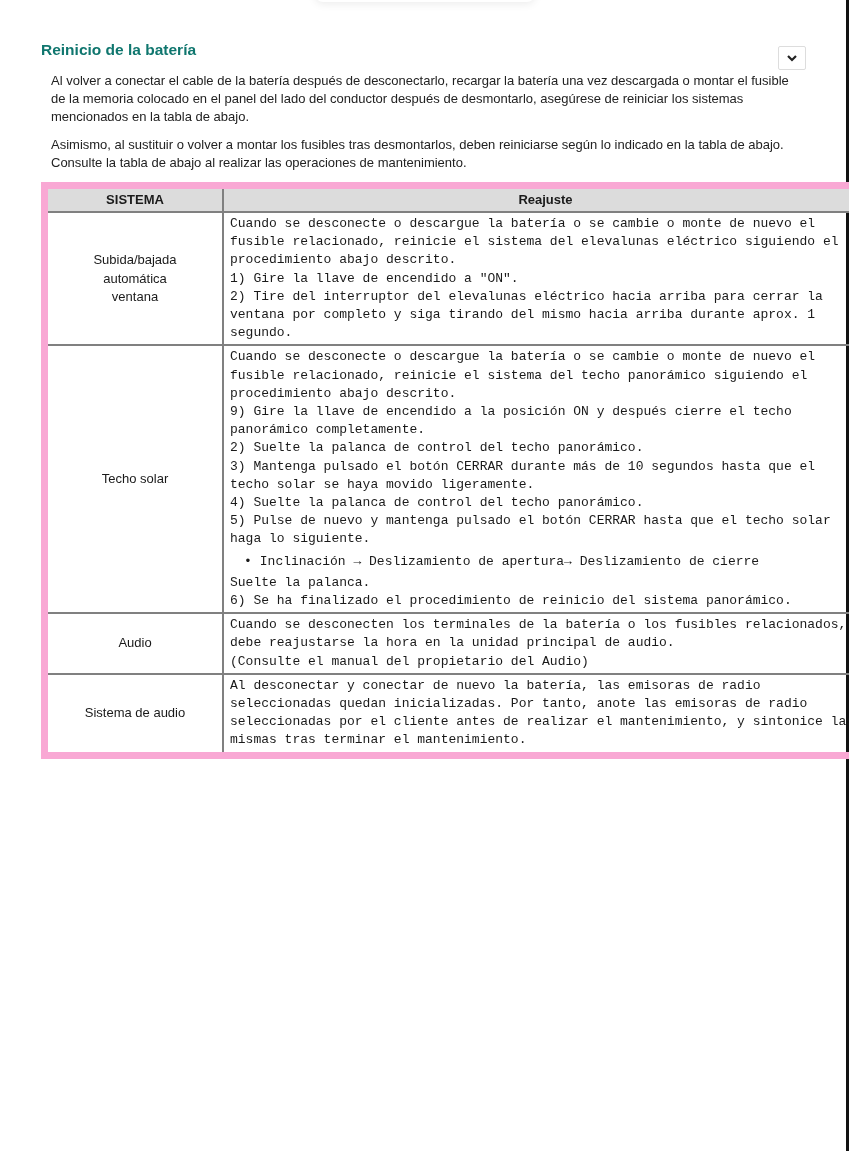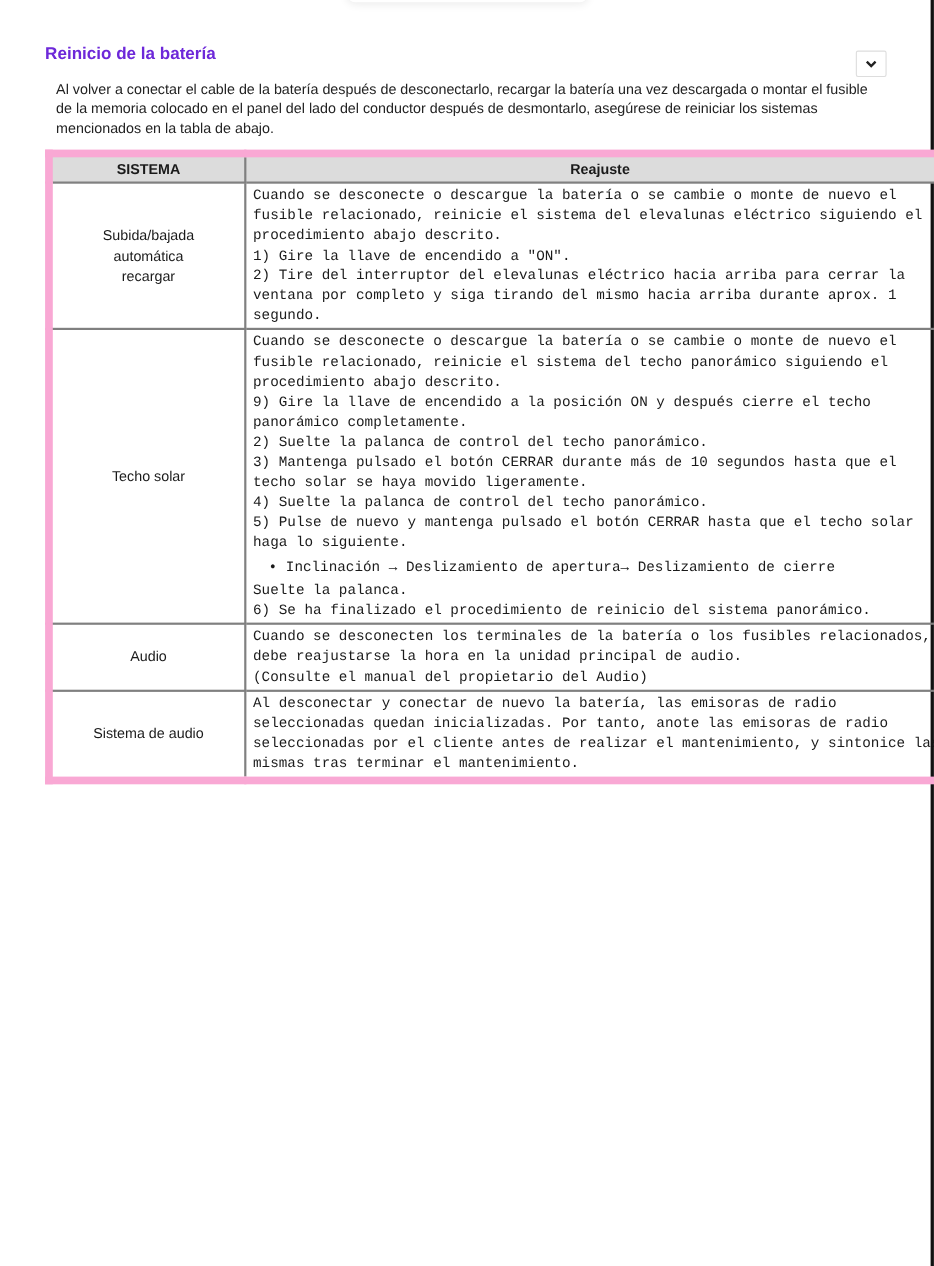--- a/index.html
+++ b/index.html
@@ -35,21 +35,21 @@
     }
     .content {
       position: absolute;
       left: 41px;
       top: 38px;
       width: 758px;
     }
     .page-title {
       font-size: 15.5px;
       font-weight: bold;
-      color: #6d28d9;
+      color: #0f766e;
       margin: 0;
       height: 24px;
       line-height: 24px;
     }
     .collapse-button {
       position: absolute;
       left: 778px;
       top: 46px;
       width: 28px;
       height: 24px;
@@ -130,36 +130,37 @@
     </svg>
   </span>
 </div>
 
 <div class="content">
   <h1 class="page-title">Reinicio de la batería</h1>
 
 
   <div class="desc">
     <p>Al volver a conectar el cable de la batería después de desconectarlo, recargar la batería una vez descargada o montar el fusible de la memoria colocado en el panel del lado del conductor después de desmontarlo, asegúrese de reiniciar los sistemas mencionados en la tabla de abajo.</p>
+    <p>Asimismo, al sustituir o volver a montar los fusibles tras desmontarlos, deben reiniciarse según lo indicado en la tabla de abajo. Consulte la tabla de abajo al realizar las operaciones de mantenimiento.</p>
   </div>
 
   <table class="reset-table">
     <thead>
       <tr>
         <th style="width:146px">SISTEMA</th>
         <th>Reajuste</th>
       </tr>
     </thead>
     <tbody>
 
       <tr>
         <td class="sys">
           <span class="line">Subida/bajada</span>
           <span class="line">automática</span>
-          <span class="line">recargar</span>
+          <span class="line">ventana</span>
         </td>
         <td class="rea">
           <span class="line">Cuando se desconecte o descargue la batería o se cambie o monte de nuevo el fusible relacionado, reinicie el sistema del elevalunas eléctrico siguiendo el procedimiento abajo descrito.</span>
           <span class="line">1) Gire la llave de encendido a "ON".</span>
           <span class="line">2) Tire del interruptor del elevalunas eléctrico hacia arriba para cerrar la ventana por completo y siga tirando del mismo hacia arriba durante aprox. 1 segundo.</span>
         </td>
       </tr>
 
       <tr>
         <td class="sys">Techo solar</td>

